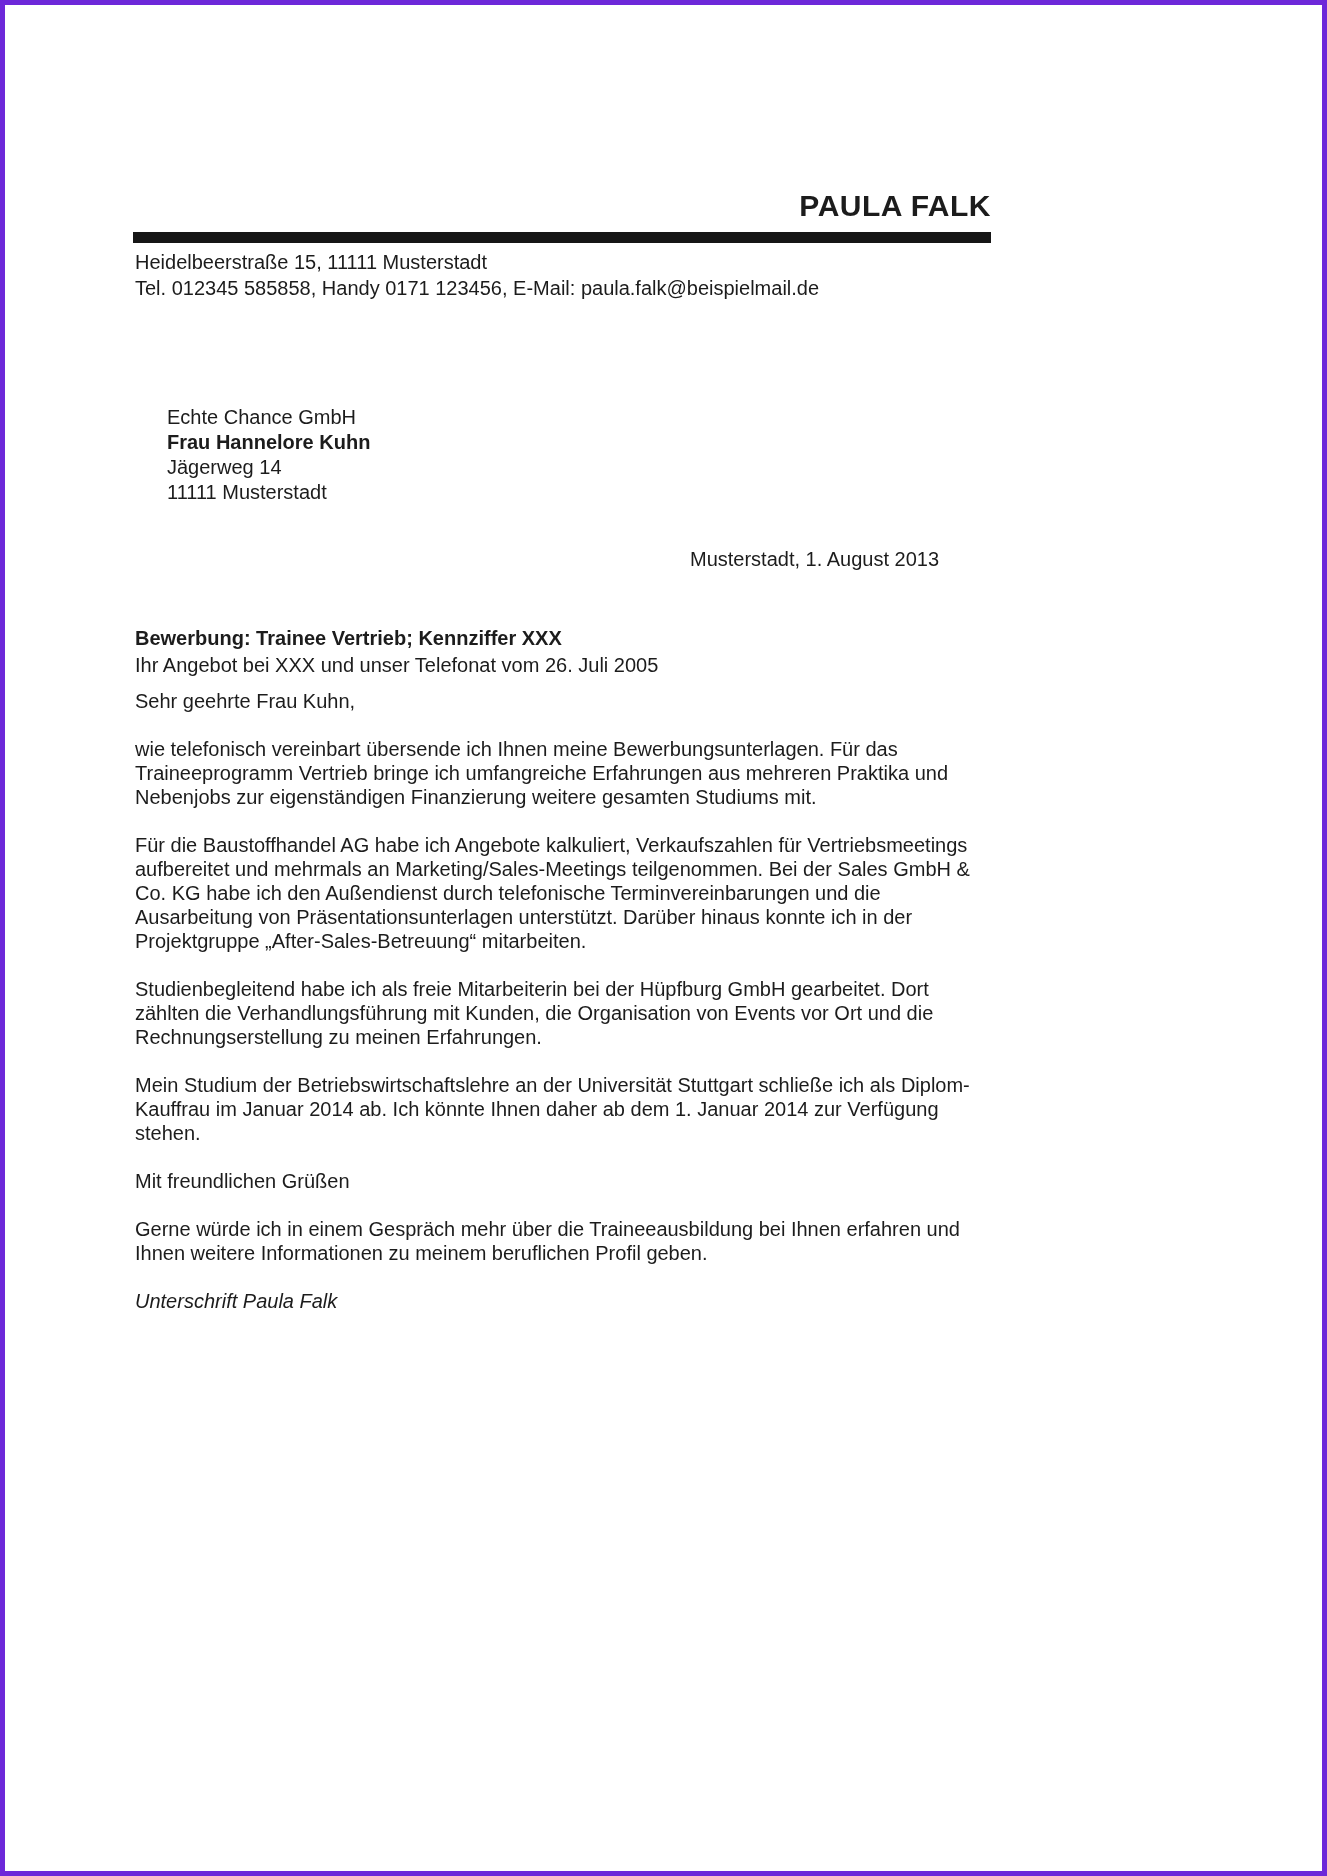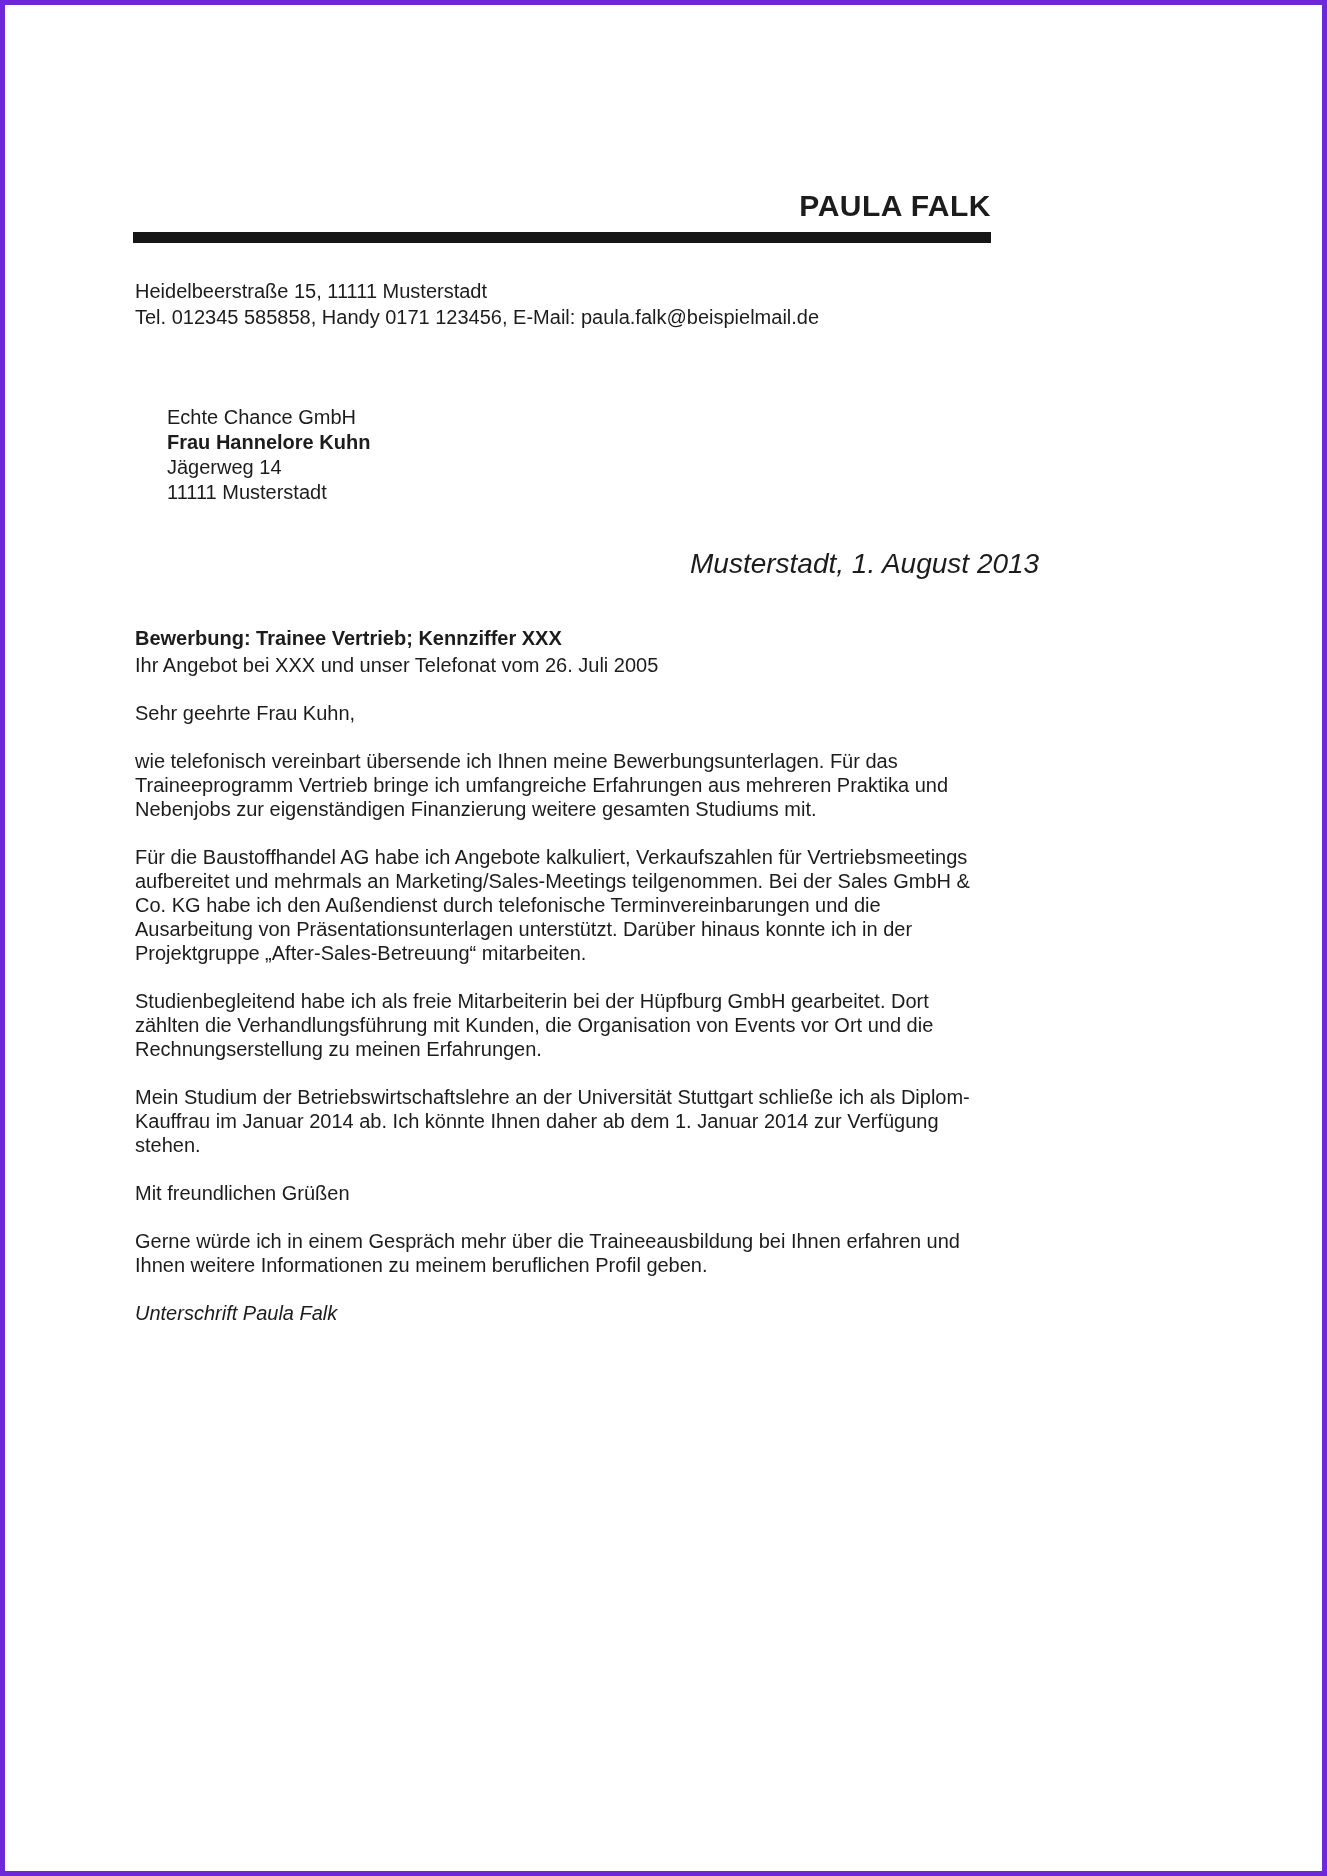--- a/index.html
+++ b/index.html
@@ -37,50 +37,48 @@
     height: 11px;
     background: #161616;
   }
   .sender-contact {
     position: absolute;
     top: 244px;
     left: 130px;
     font-size: 20px;
     line-height: 26px;
     white-space: nowrap;
-    margin-top: 29px;
   }
   .recipient {
     position: absolute;
     top: 400px;
     left: 130px;
     font-size: 20px;
     line-height: 25px;
     white-space: nowrap;
     margin-left: 32px;
   }
   .date-line {
     position: absolute;
     top: 543px;
     left: 685px;
-    font-size: 28px;
+    font-size: 20px;
     white-space: nowrap;
-    font-style: italic;
   }
   .body-block {
     position: absolute;
     top: 620px;
     left: 130px;
     width: 840px;
     font-size: 20px;
     line-height: 24px;
   }
   .subject {
     line-height: 27px;
-    margin-bottom: 22px;
+    margin-bottom: 10px;
   }
   .body-block p {
     margin: 0 0 24px 0;
   }
   .bold { font-weight: bold; }
   .italic { font-style: italic; }
 </style>
 </head>
 <body>
 

